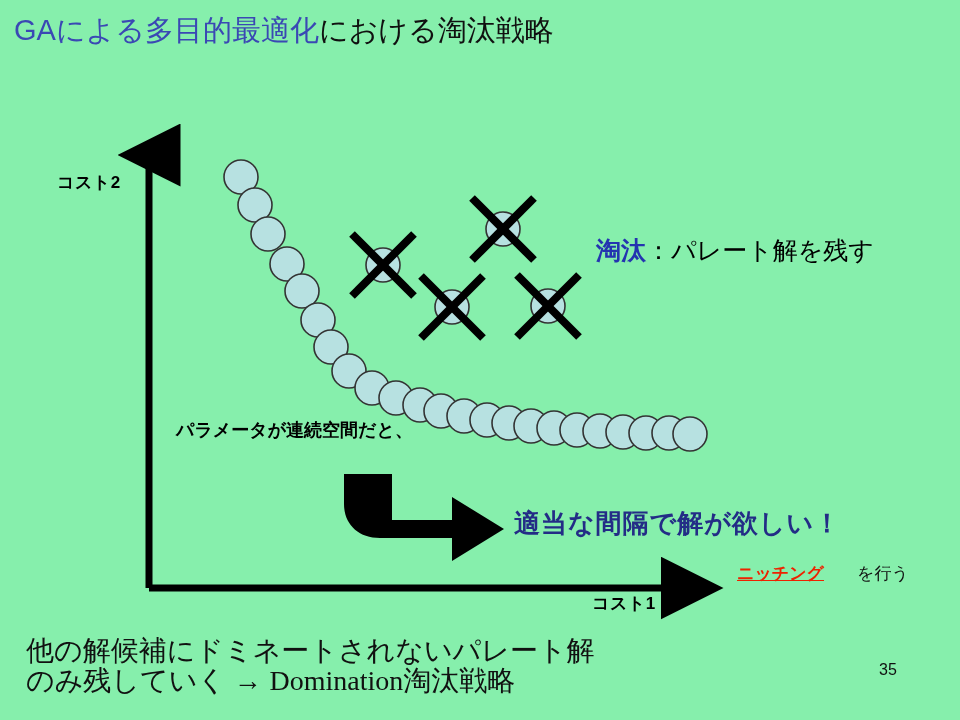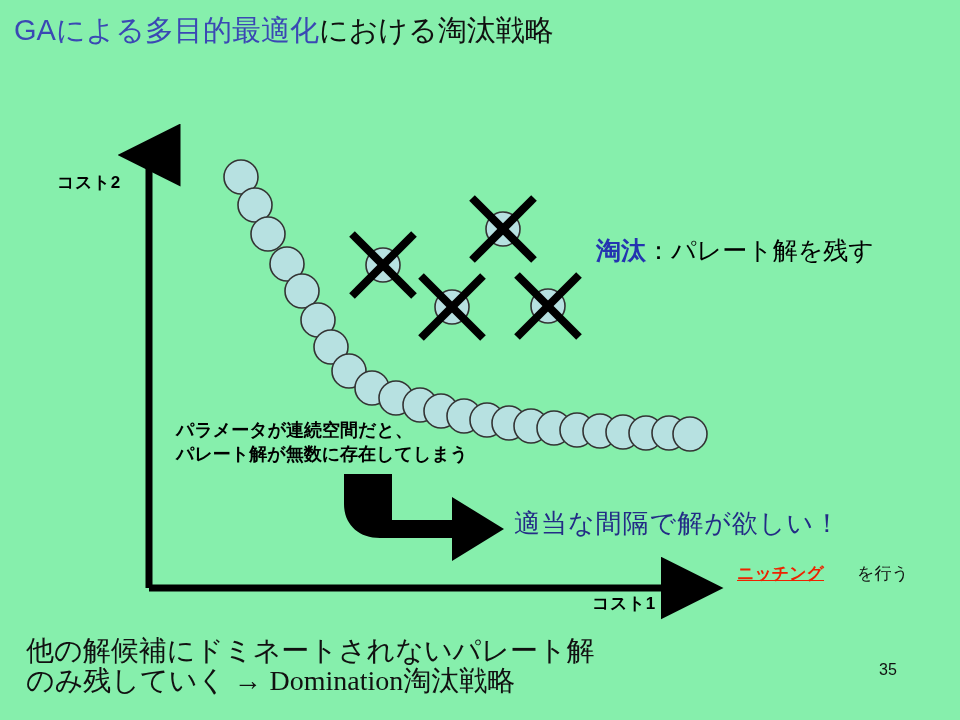--- a/index.html
+++ b/index.html
@@ -99,21 +99,21 @@
     font-weight: bold;
   }
   #anno-continuous .line2 { display: block; }
 
   #anno-want {
     left: 514px;
     top: 506px;
     font-size: 26px;
     line-height: 34px;
     color: #232c86;
-    font-weight: normal;
+    font-weight: bold;
     letter-spacing: 1px;
   }
 
   #anno-niching {
     left: 737px;
     top: 562px;
     font-size: 17px;
     line-height: 24px;
   }
   #anno-niching .kw {
@@ -231,21 +231,20 @@
 
   <div class="axis-label" id="y-axis-label">コスト2</div>
   <div class="axis-label" id="x-axis-label">コスト1</div>
 
   <div class="anno" id="anno-elimination">
     <span class="kw">淘汰</span><span class="rest">：パレート解を残す</span>
   </div>
 
   <div class="anno" id="anno-continuous">
     <span>パラメータが連続空間だと、</span>
-    <span class="line2">パレート解が無数に存在してしまう</span>
   </div>
 
   <div class="anno" id="anno-want">適当な間隔で解が欲しい！</div>
 
   <div class="anno" id="anno-niching">
     <span class="kw">ニッチング</span><span class="rest">を行う</span>
   </div>
 
   <div id="footer-note">
     <span>他の解候補にドミネートされないパレート解</span>

